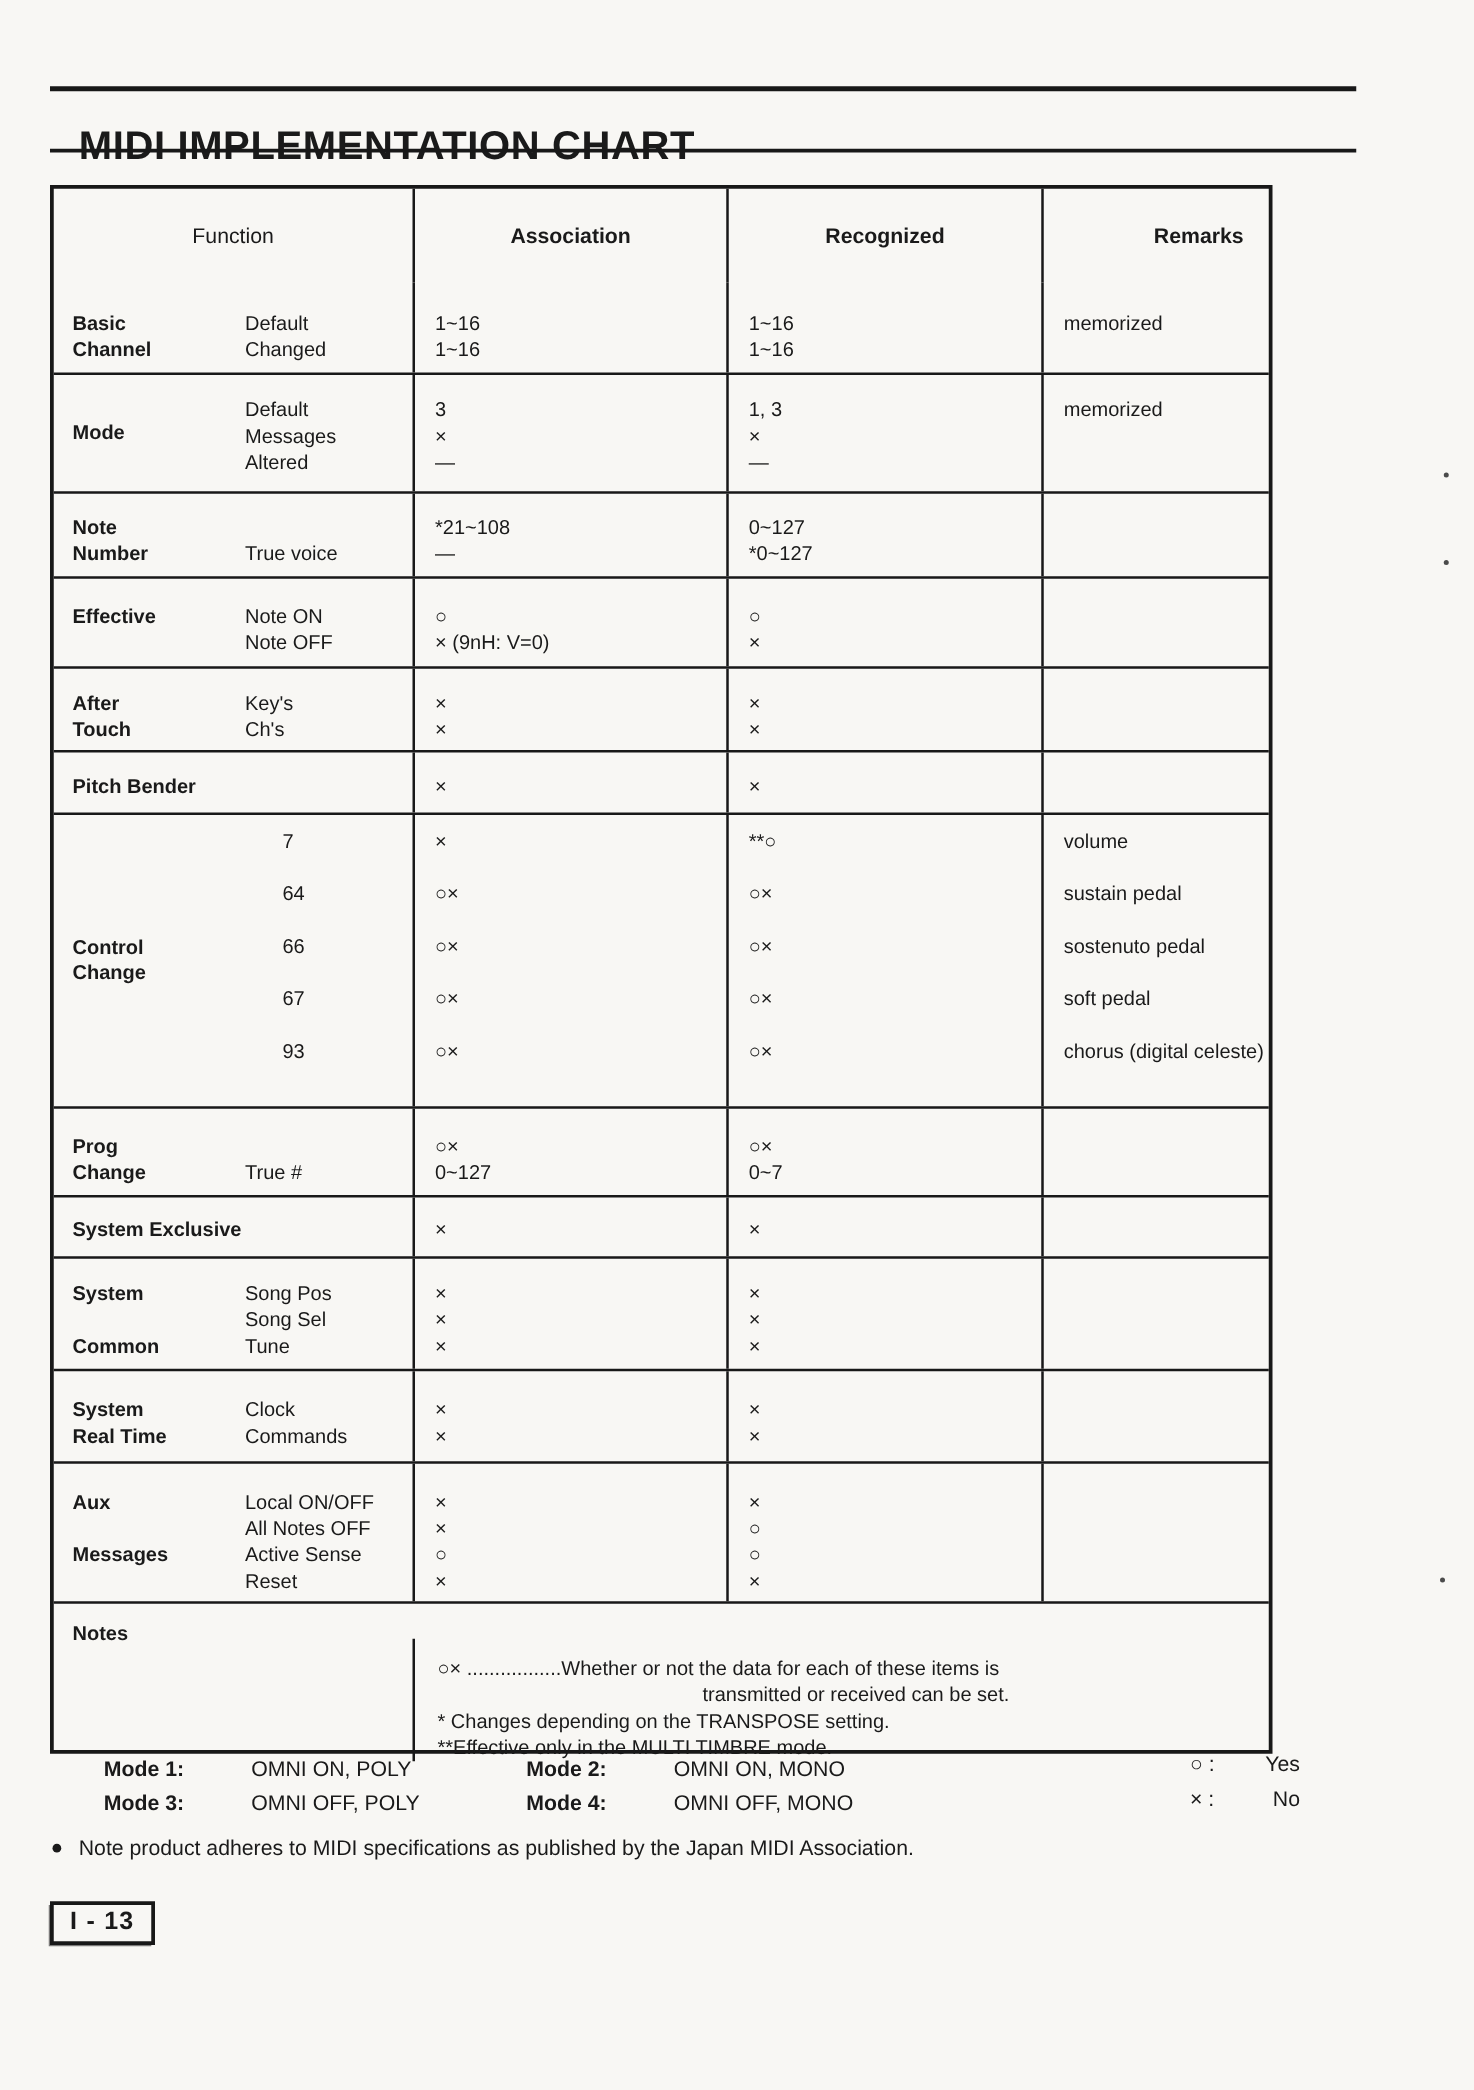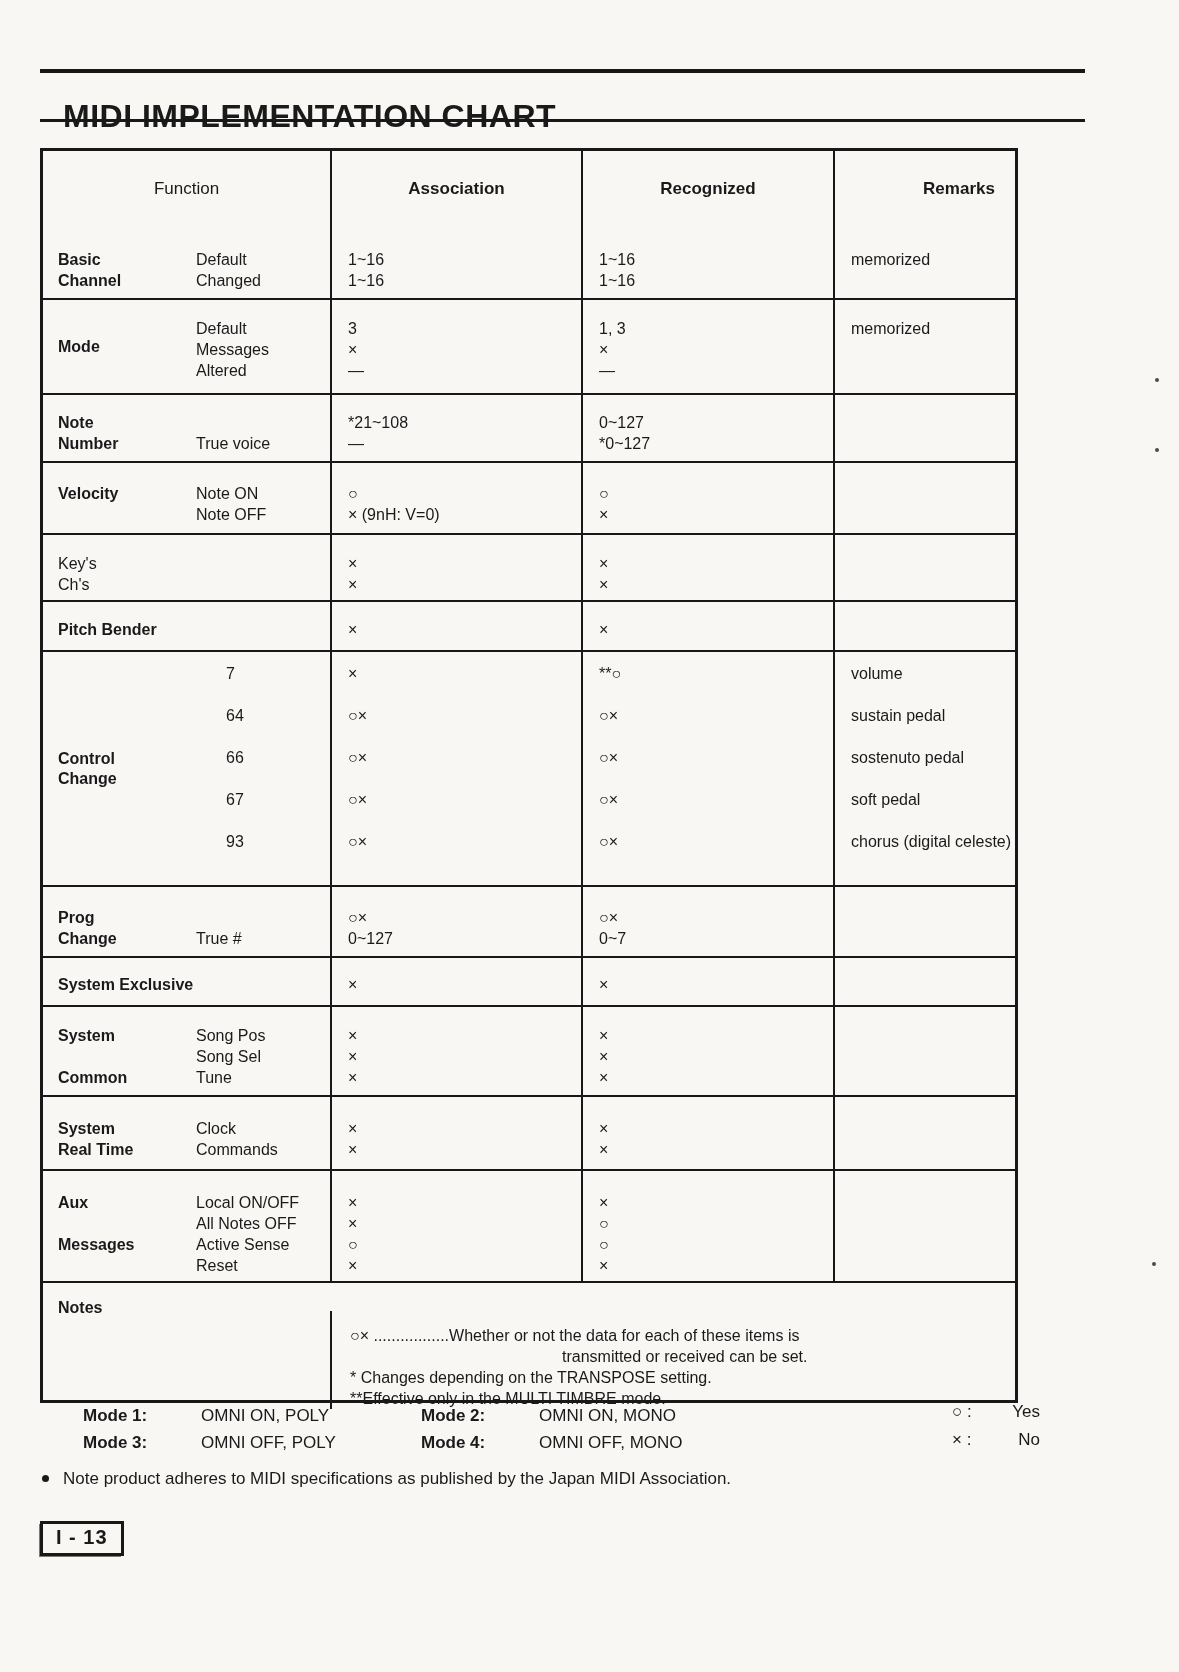--- a/index.html
+++ b/index.html
@@ -223,21 +223,21 @@
               <div class="ln">*0~127</div>
             </div>
           </div>
           <div class="cell val">
             <div class="stack"></div>
           </div>
         </div>
         <div class="trow row-velocity">
           <div class="cell fn">
             <div class="stack stack-label">
-              <div class="ln">Velocity</div>
+              <div class="ln">Effective</div>
             </div>
             <div class="stack stack-sub">
               <div class="ln">Note ON</div>
               <div class="ln">Note OFF</div>
             </div>
           </div>
           <div class="cell val">
             <div class="stack">
               <div class="ln">○</div>
               <div class="ln">× (9nH: V=0)</div>
@@ -248,20 +248,24 @@
               <div class="ln">○</div>
               <div class="ln">×</div>
             </div>
           </div>
           <div class="cell val">
             <div class="stack"></div>
           </div>
         </div>
         <div class="trow row-after-touch">
           <div class="cell fn">
+            <div class="stack stack-label">
+              <div class="ln">After</div>
+              <div class="ln">Touch</div>
+            </div>
             <div class="stack stack-sub">
               <div class="ln">Key's</div>
               <div class="ln">Ch's</div>
             </div>
           </div>
           <div class="cell val">
             <div class="stack">
               <div class="ln">×</div>
               <div class="ln">×</div>
             </div>

